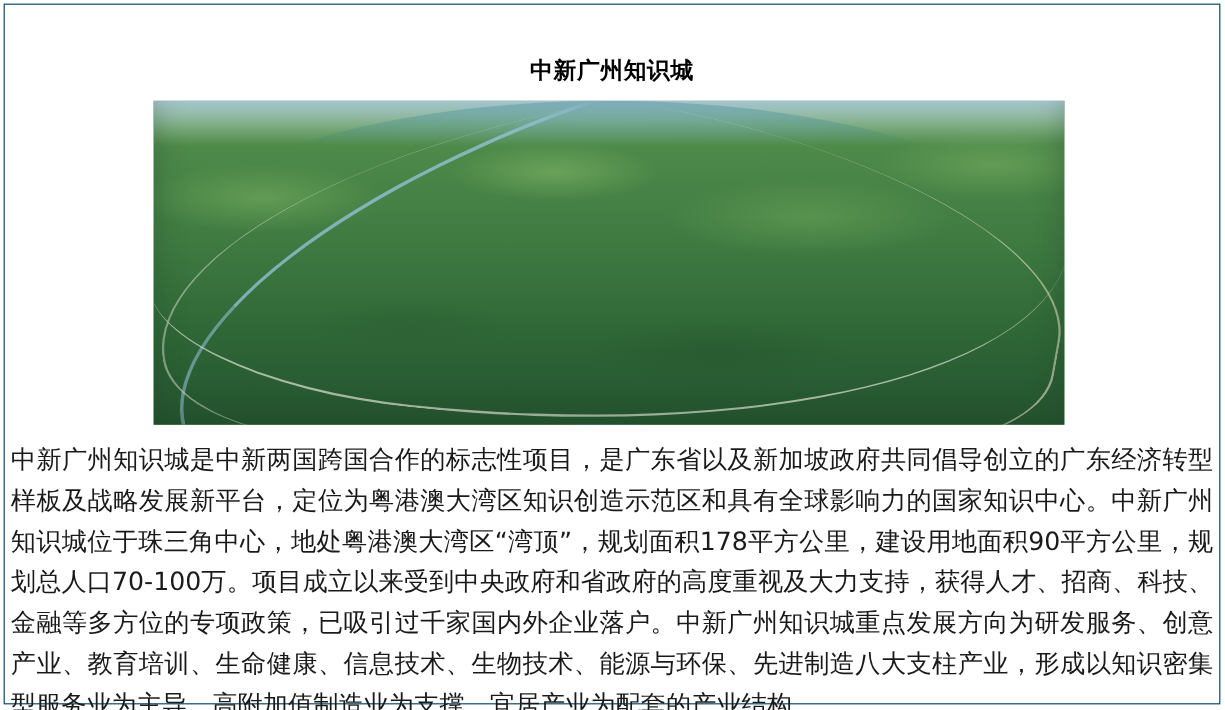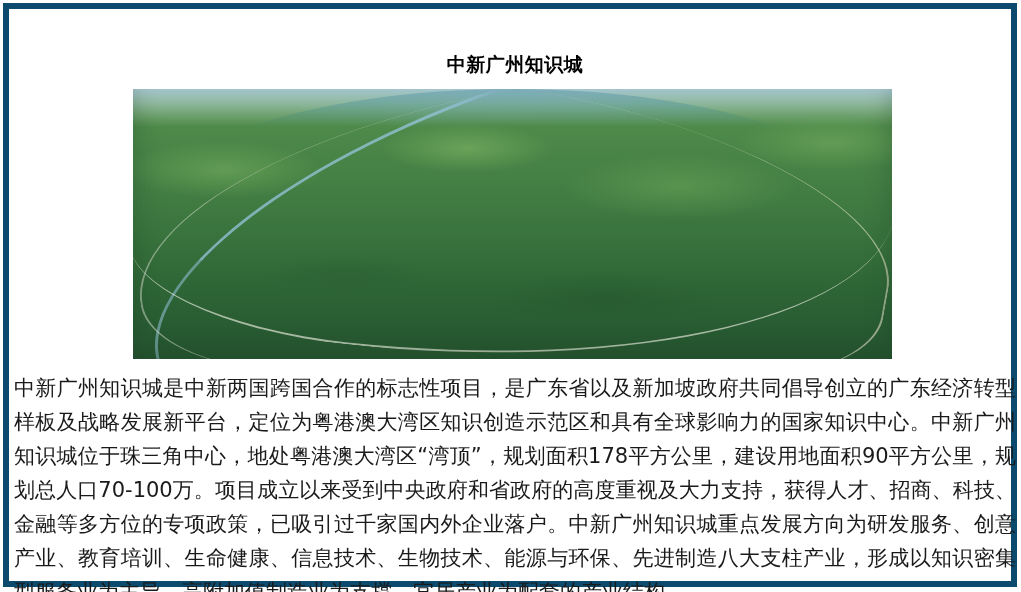--- a/index.html
+++ b/index.html
@@ -14,21 +14,21 @@
     overflow: hidden;
   }
 
   #page {
     position: absolute;
     left: 3px;
     top: 3px;
     width: 1014px;
     height: 584px;
     box-sizing: border-box;
-    border: 6px solid #0c4a6e;
+    border: 1px solid #0c4a6e;
     background: #ffffff;
   }
 
   
   #title {
     position: absolute;
     left: 0;
     top: 42px;
     width: 1012px;
     text-align: center;

